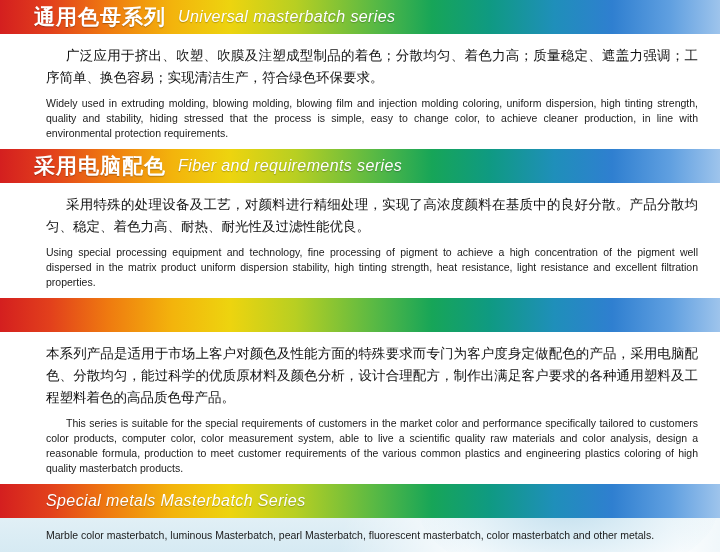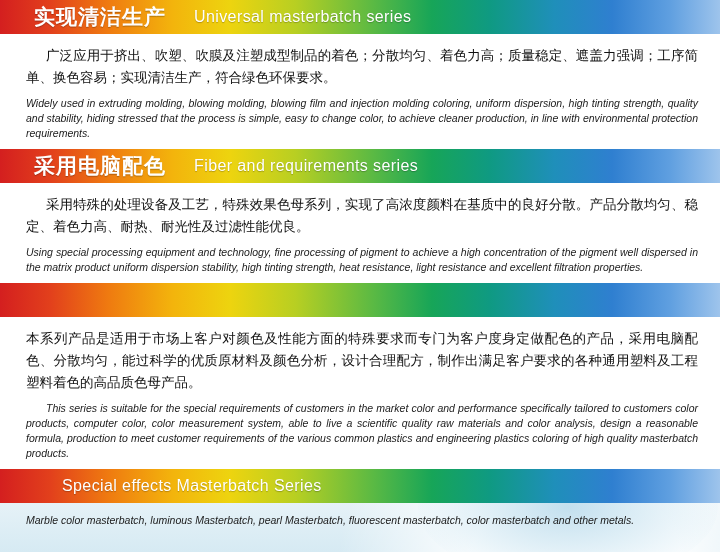--- a/index.html
+++ b/index.html
@@ -56,48 +56,48 @@
     font-size: 21px;
     font-weight: bold;
     letter-spacing: 1px;
     font-family: "DejaVu Sans", "Liberation Sans", sans-serif;
     text-shadow: 0 1px 1px rgba(0,0,0,.28);
     white-space: nowrap;
   }
   .hdr .en {
     color: #ffffff;
     font-size: 16px;
-    margin-left: 28px;
+    margin-left: 12px;
     letter-spacing: .4px;
     white-space: nowrap;
     text-shadow: 0 1px 1px rgba(0,0,0,.25);
+    font-style: italic;
   }
 
   
   .body {
     position: relative;
-    padding: 10px 22px 8px 26px;
+    padding: 10px 22px 8px 46px;
     box-sizing: border-box;
     background: #ffffff;
   }
   .body .zh-text {
     font-size: 13.5px;
     line-height: 22px;
     color: #111111;
     font-family: "DejaVu Sans", "Liberation Sans", sans-serif;
     margin: 0 0 8px 0;
     text-align: justify;
   }
   .body .en-text {
     font-size: 10.5px;
     line-height: 15px;
     color: #1a1a1a;
     margin: 0;
     text-align: justify;
-    font-style: italic;
   }
   .indent {
     text-indent: 20px;
   }
 
   
   .photo-band {
     position: absolute;
     left: 0;
     right: 0;
@@ -123,51 +123,51 @@
 </style>
 </head>
 <body>
 
 <div class="page">
 
   <div class="photo-band"></div>
 
   <div class="section above">
     <div class="hdr">
-      <span class="zh">实现清洁生产</span>
+      <span class="zh">通用色母系列</span>
       <span class="en">Universal masterbatch series</span>
     </div>
     <div class="body">
       <p class="zh-text indent">广泛应用于挤出、吹塑、吹膜及注塑成型制品的着色；分散均匀、着色力高；质量稳定、遮盖力强调；工序简单、换色容易；实现清洁生产，符合绿色环保要求。</p>
       <p class="en-text">Widely used in extruding molding, blowing molding, blowing film and injection molding coloring, uniform dispersion, high tinting strength, quality and stability, hiding stressed that the process is simple, easy to change color, to achieve cleaner production, in line with environmental protection requirements.</p>
     </div>
   </div>
 
   <div class="section above">
     <div class="hdr">
       <span class="zh">采用电脑配色</span>
       <span class="en">Fiber and requirements series</span>
     </div>
     <div class="body">
-      <p class="zh-text indent">采用特殊的处理设备及工艺，特殊效果色母系列，实现了高浓度颜料在基质中的良好分散。产品分散均匀、稳定、着色力高、耐热、耐光性及过滤性能优良。</p>
+      <p class="zh-text indent">采用特殊的处理设备及工艺，对颜料进行精细处理，实现了高浓度颜料在基质中的良好分散。产品分散均匀、稳定、着色力高、耐热、耐光性及过滤性能优良。</p>
       <p class="en-text">Using special processing equipment and technology, fine processing of pigment to achieve a high concentration of the pigment well dispersed in the matrix product uniform dispersion stability, high tinting strength, heat resistance, light resistance and excellent filtration properties.</p>
     </div>
   </div>
 
   <div class="section above">
     <div class="hdr">
     </div>
     <div class="body">
       <p class="zh-text">本系列产品是适用于市场上客户对颜色及性能方面的特殊要求而专门为客户度身定做配色的产品，采用电脑配色、分散均匀，能过科学的优质原材料及颜色分析，设计合理配方，制作出满足客户要求的各种通用塑料及工程塑料着色的高品质色母产品。</p>
       <p class="en-text indent">This series is suitable for the special requirements of customers in the market color and performance specifically tailored to customers color products, computer color, color measurement system, able to live a scientific quality raw materials and color analysis, design a reasonable formula, production to meet customer requirements of the various common plastics and engineering plastics coloring of high quality masterbatch products.</p>
     </div>
   </div>
 
   <div class="section above">
     <div class="hdr">
-      <span class="en">Special effects Masterbatch Series</span>
+      <span class="en">Special metals Masterbatch Series</span>
     </div>
     <div class="body" style="background:transparent;">
       <p class="en-text">Marble color masterbatch, luminous Masterbatch, pearl Masterbatch, fluorescent masterbatch, color masterbatch and other metals.</p>
     </div>
   </div>
 
 </div>
 
 </body></html>

